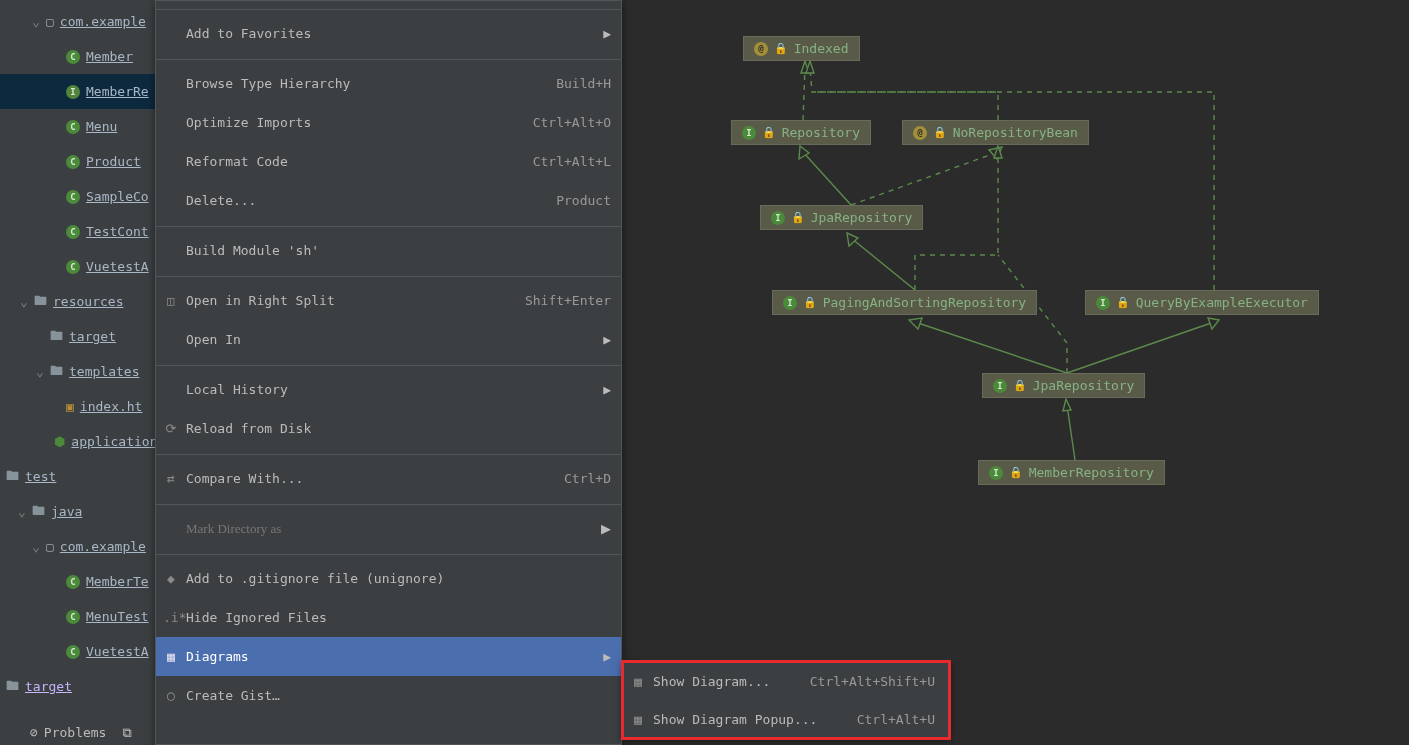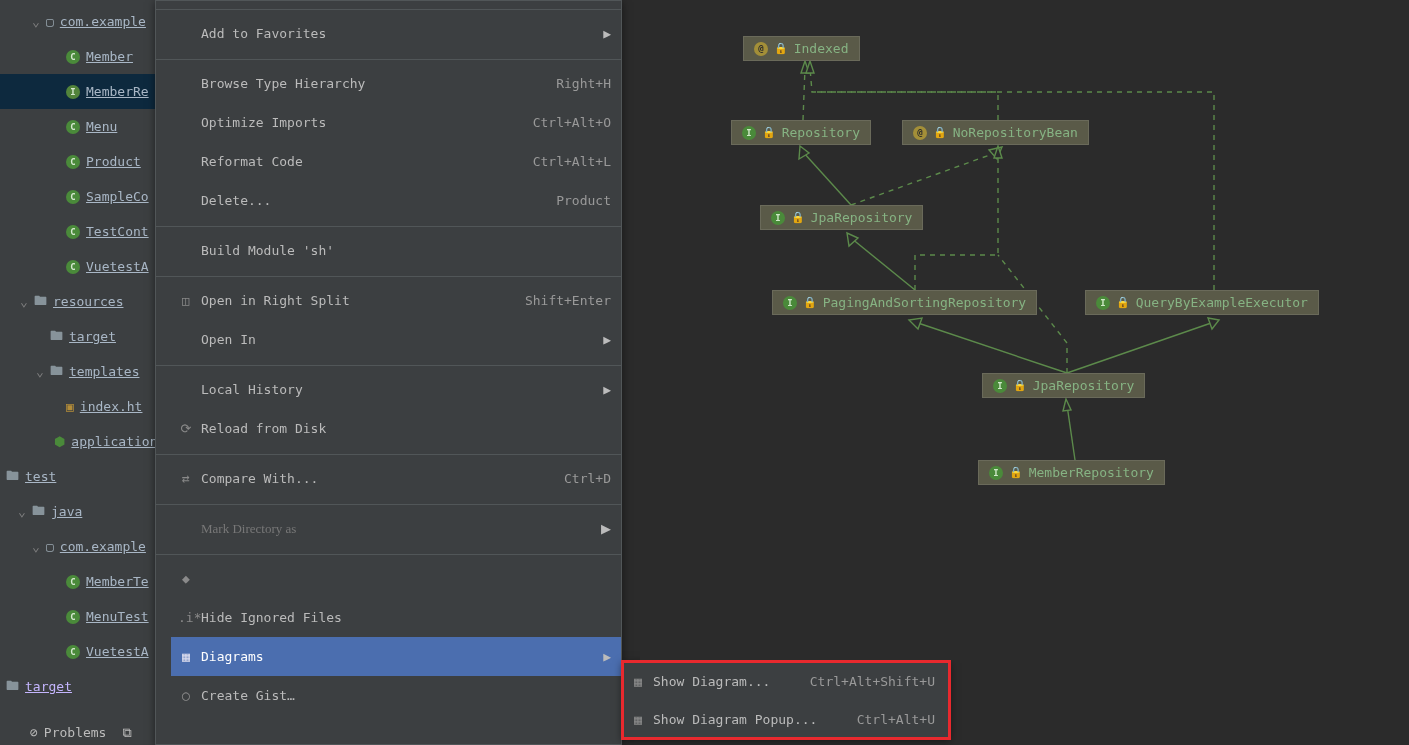--- a/index.html
+++ b/index.html
@@ -78,21 +78,21 @@
   border: 1px solid #515658;
   box-shadow: 0 2px 8px rgba(0,0,0,.5);
 }
 .ctx-item {
   height: 26px;
   display: flex;
   align-items: center;
   padding: 0 10px 0 30px;
   position: relative;
 }
-.ctx-item.tall { height: 39px; margin-left: 15px; }
+.ctx-item.tall { height: 39px; }
 .ctx-item.hl { background: #4b6eaf; color: #fff; }
 .ctx-item.dis { color: #777; font-family: Liberation Serif, serif; }
 .ctx-sep { height: 1px; background: #515658; margin: 6px 0 4px; }
 .ctx-lab { flex: 1; }
 .ctx-sc { color: #999; }
 .ctx-arr { color: #bbb; margin-left: 6px; }
 .ctx-ic { position: absolute; left: 7px; width: 16px; text-align: center; color: #8a8a8a; }
 
 
 .sub {
@@ -256,21 +256,21 @@
 <div class="ctx">
   <div style="height:2px"></div>
   <div class="ctx-sep"></div>
   <div class="ctx-item tall">
       <span class="ctx-lab">Add to Favorites</span>
       <span class="ctx-arr">▶</span>
     </div>
   <div class="ctx-sep"></div>
   <div class="ctx-item tall">
       <span class="ctx-lab">Browse Type Hierarchy</span>
-      <span class="ctx-sc">Right+H</span>
+      <span class="ctx-sc">Build+H</span>
     </div>
   <div class="ctx-item tall">
       <span class="ctx-lab">Optimize Imports</span>
       <span class="ctx-sc">Ctrl+Alt+O</span>
     </div>
   <div class="ctx-item tall">
       <span class="ctx-lab">Reformat Code</span>
       <span class="ctx-sc">Ctrl+Alt+L</span>
     </div>
   <div class="ctx-item tall">
@@ -307,20 +307,21 @@
       <span class="ctx-sc">Ctrl+D</span>
     </div>
   <div class="ctx-sep"></div>
   <div class="ctx-item tall dis">
       <span class="ctx-lab">Mark Directory as</span>
       <span class="ctx-arr">▶</span>
     </div>
   <div class="ctx-sep"></div>
   <div class="ctx-item tall">
       <span class="ctx-ic">◆</span>
+      <span class="ctx-lab">Add to .gitignore file (unignore)</span>
     </div>
   <div class="ctx-item tall">
       <span class="ctx-ic">.i*</span>
       <span class="ctx-lab">Hide Ignored Files</span>
     </div>
   <div class="ctx-item tall hl">
       <span class="ctx-ic" style="color:#dde;">▦</span>
       <span class="ctx-lab">Diagrams</span>
       <span class="ctx-arr">▶</span>
     </div>

